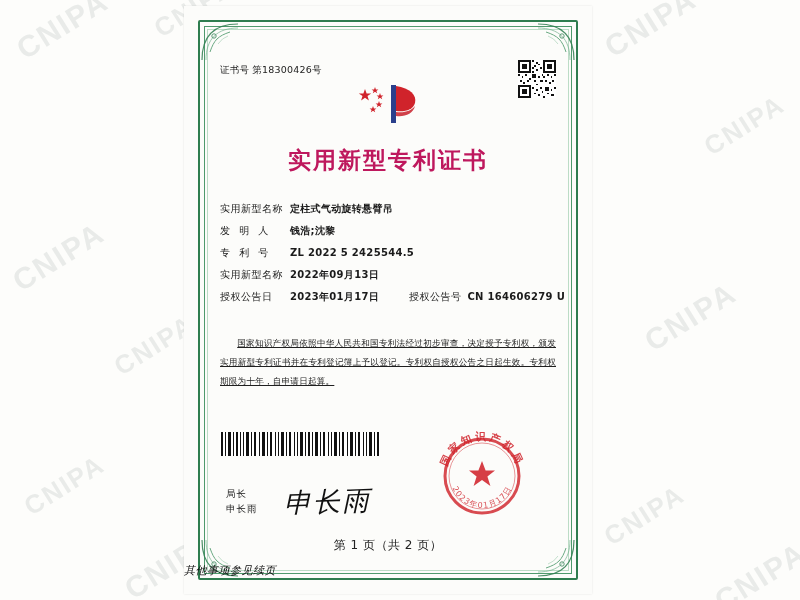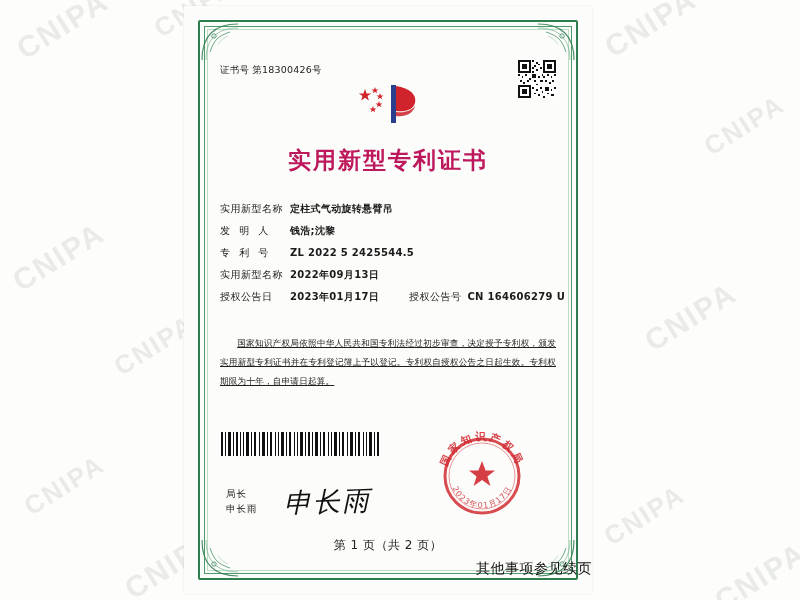--- a/index.html
+++ b/index.html
@@ -214,24 +214,25 @@
     font-size: 12px;
     color: #222;
     letter-spacing: 0.5px;
   }
 
   .footer-note {
     position: absolute;
     left: 0;
     right: 0;
     bottom: 16px;
-    text-align: right;
-    font-size: 14px;
+    text-align: left;
+    font-size: 11px;
     color: #111;
     letter-spacing: 0.5px;
+    font-style: italic;
   }
 </style>
 </head>
 <body>
 
 <div id="page">
 
   <div class="wm a" style="left:12px;  top:8px;">CNIPA</div>
   <div class="wm b" style="left:150px; top:-8px;">CNIPA</div>
   <div class="wm a" style="left:600px; top:6px;">CNIPA</div>

